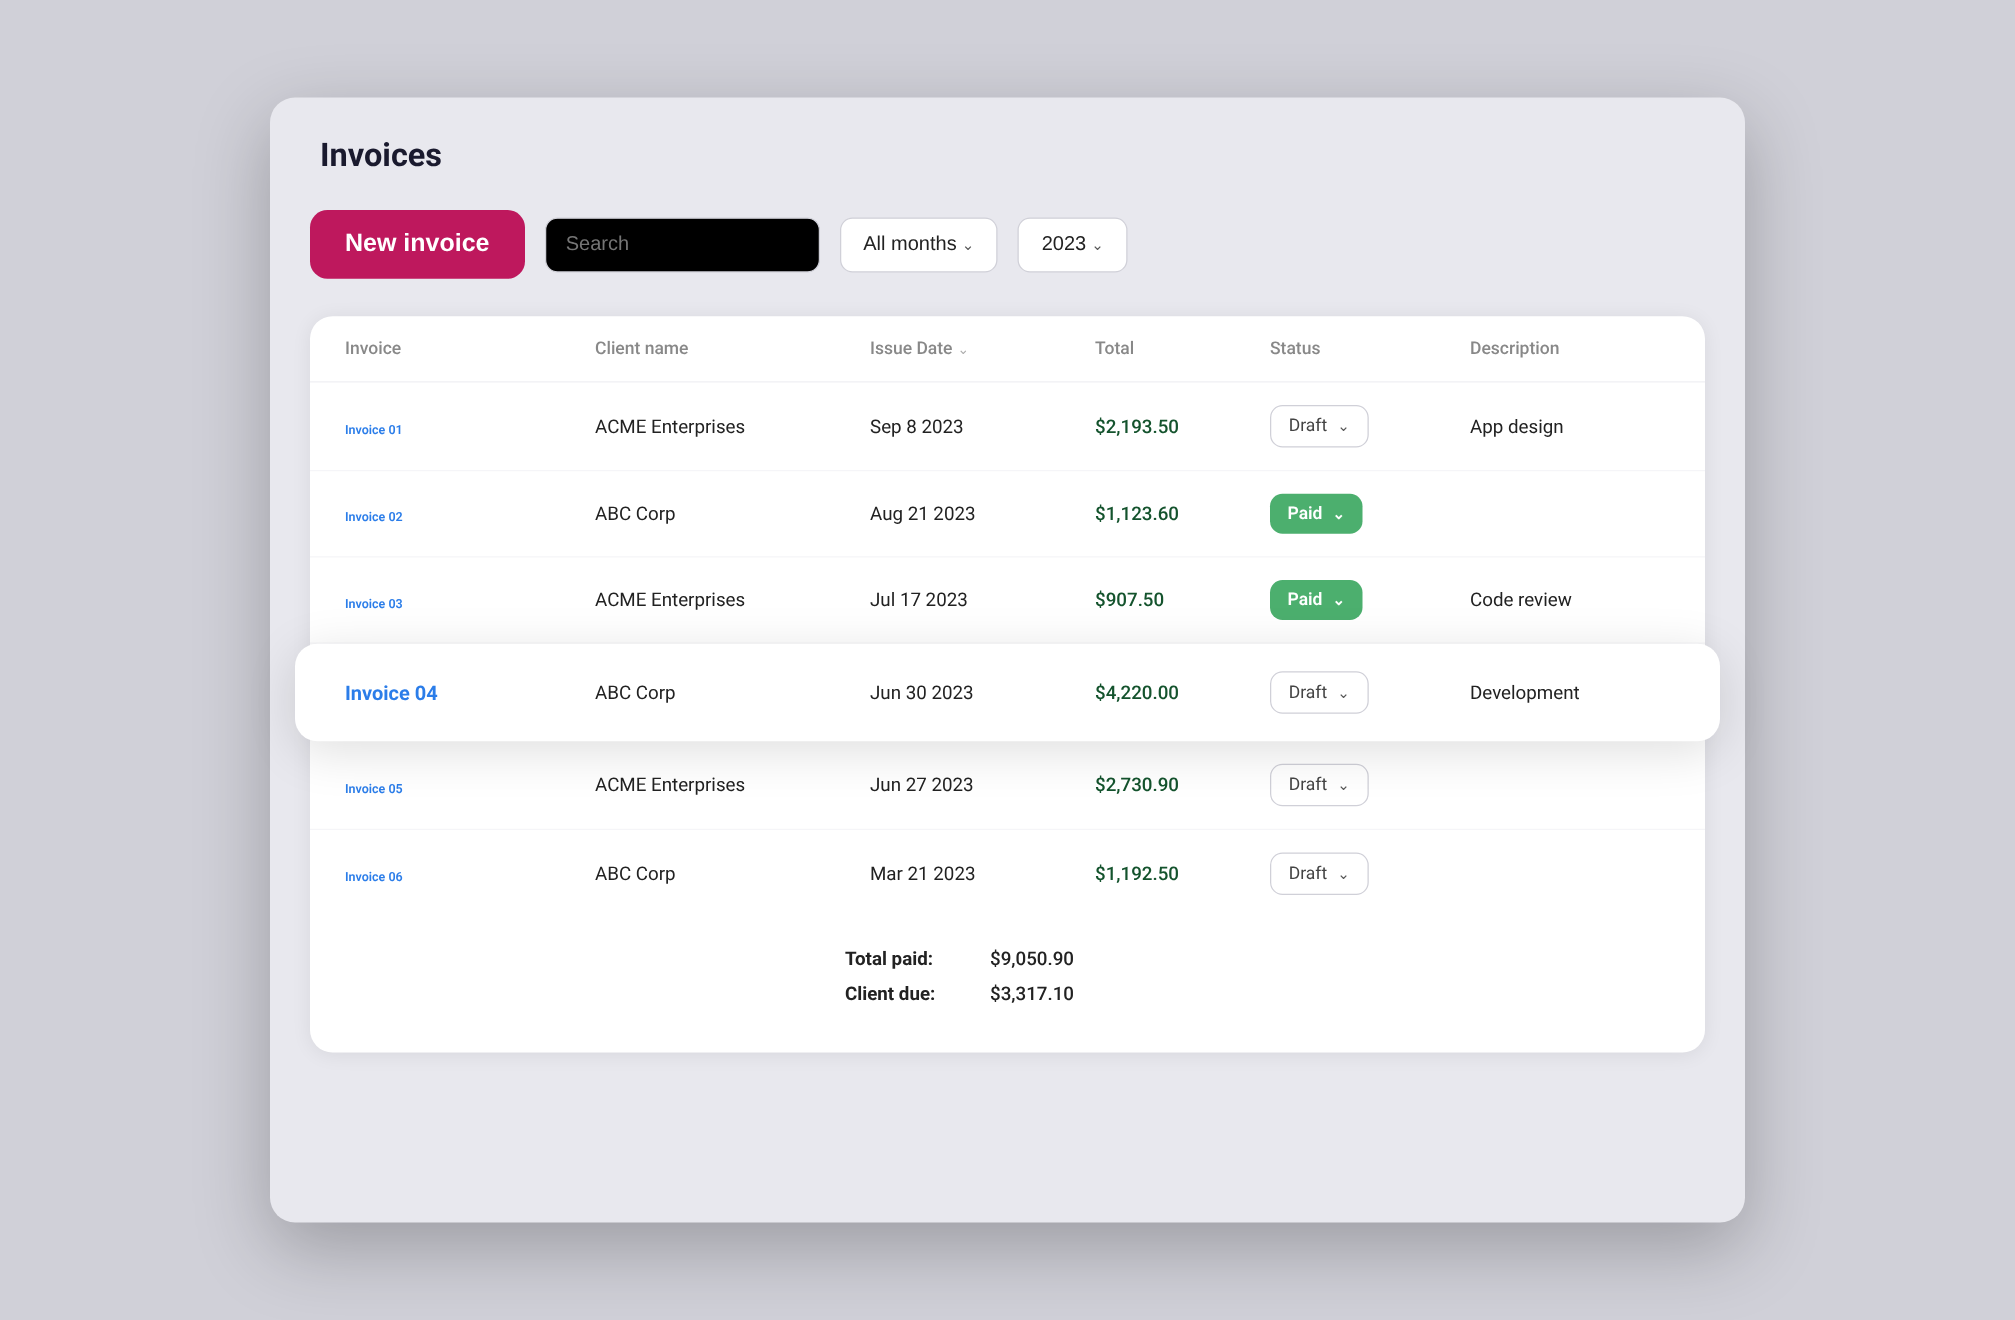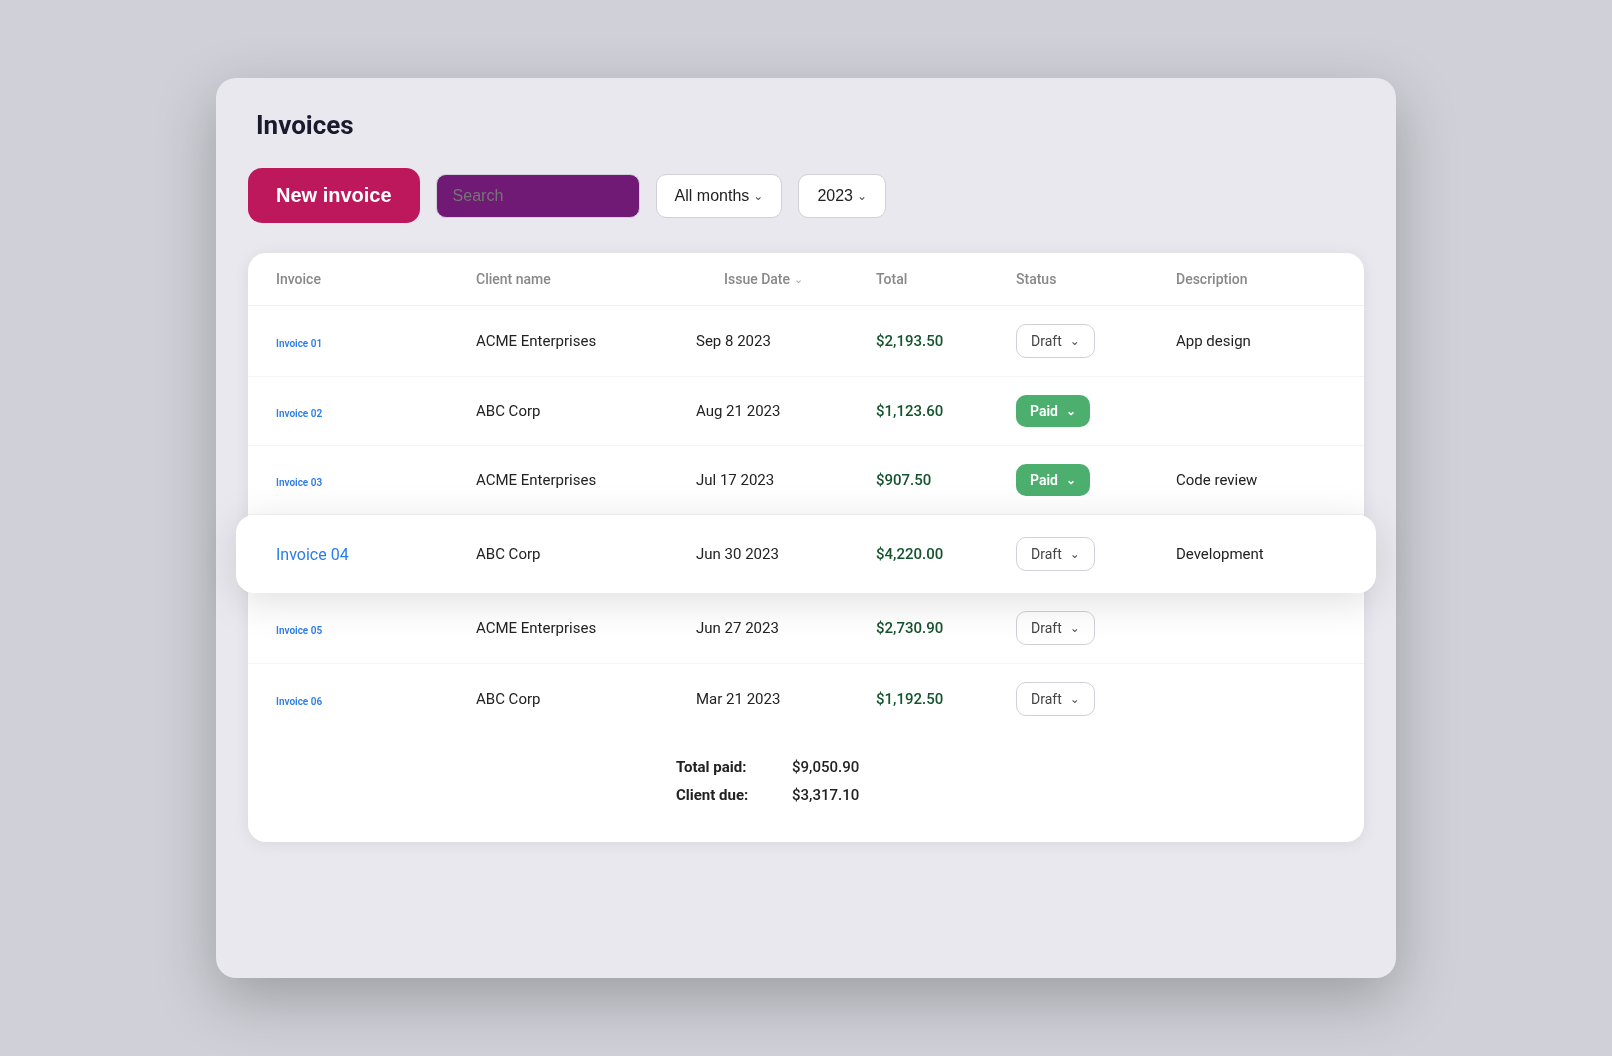--- a/index.html
+++ b/index.html
@@ -43,22 +43,22 @@
       font-weight: 700;
       cursor: pointer;
       white-space: nowrap;
     }
     .search-input {
       border: 1.5px solid #d0d0d8;
       border-radius: 10px;
       padding: 12px 16px;
       font-size: 16px;
       color: #aaa;
-      background: #701a75;
-      width: 204px;
+      background: #000000;
+      width: 220px;
       outline: none;
     }
     .dropdown-btn {
       background: #fff;
       border: 1.5px solid #d0d0d8;
       border-radius: 10px;
       padding: 12px 18px;
       font-size: 16px;
       color: #222;
       cursor: pointer;
@@ -160,21 +160,21 @@
       background: #fff;
       border-radius: 18px;
       box-shadow: 0 8px 40px rgba(0,0,0,0.13);
       display: grid;
       grid-template-columns: 200px 220px 180px 140px 160px 160px;
       padding: 22px 40px;
       align-items: center;
     }
     .featured-invoice-link {
       color: #2b7de9;
-      font-weight: 400;
+      font-weight: 700;
       font-size: 16px;
       text-decoration: none;
       cursor: pointer;
     }
 
     .totals-section {
       padding: 24px 28px 4px 28px;
     }
     .totals-row {
       display: flex;
@@ -215,21 +215,21 @@
   </div>
 
   <div class="main-card">
     <div class="table-header">
       <div class="table-header-cell">
         <span>Invoice</span>
       </div>
       <div class="table-header-cell">
         <span>Client name</span>
       </div>
-      <div class="table-header-cell" style="cursor:pointer;margin-left:28px;">
+      <div class="table-header-cell" style="cursor:pointer;">
         <span>Issue Date</span>
         <span class="sort-icon">⌄</span>
       </div>
       <div class="table-header-cell">
         <span>Total</span>
       </div>
       <div class="table-header-cell">
         <span>Status</span>
       </div>
       <div class="table-header-cell">

